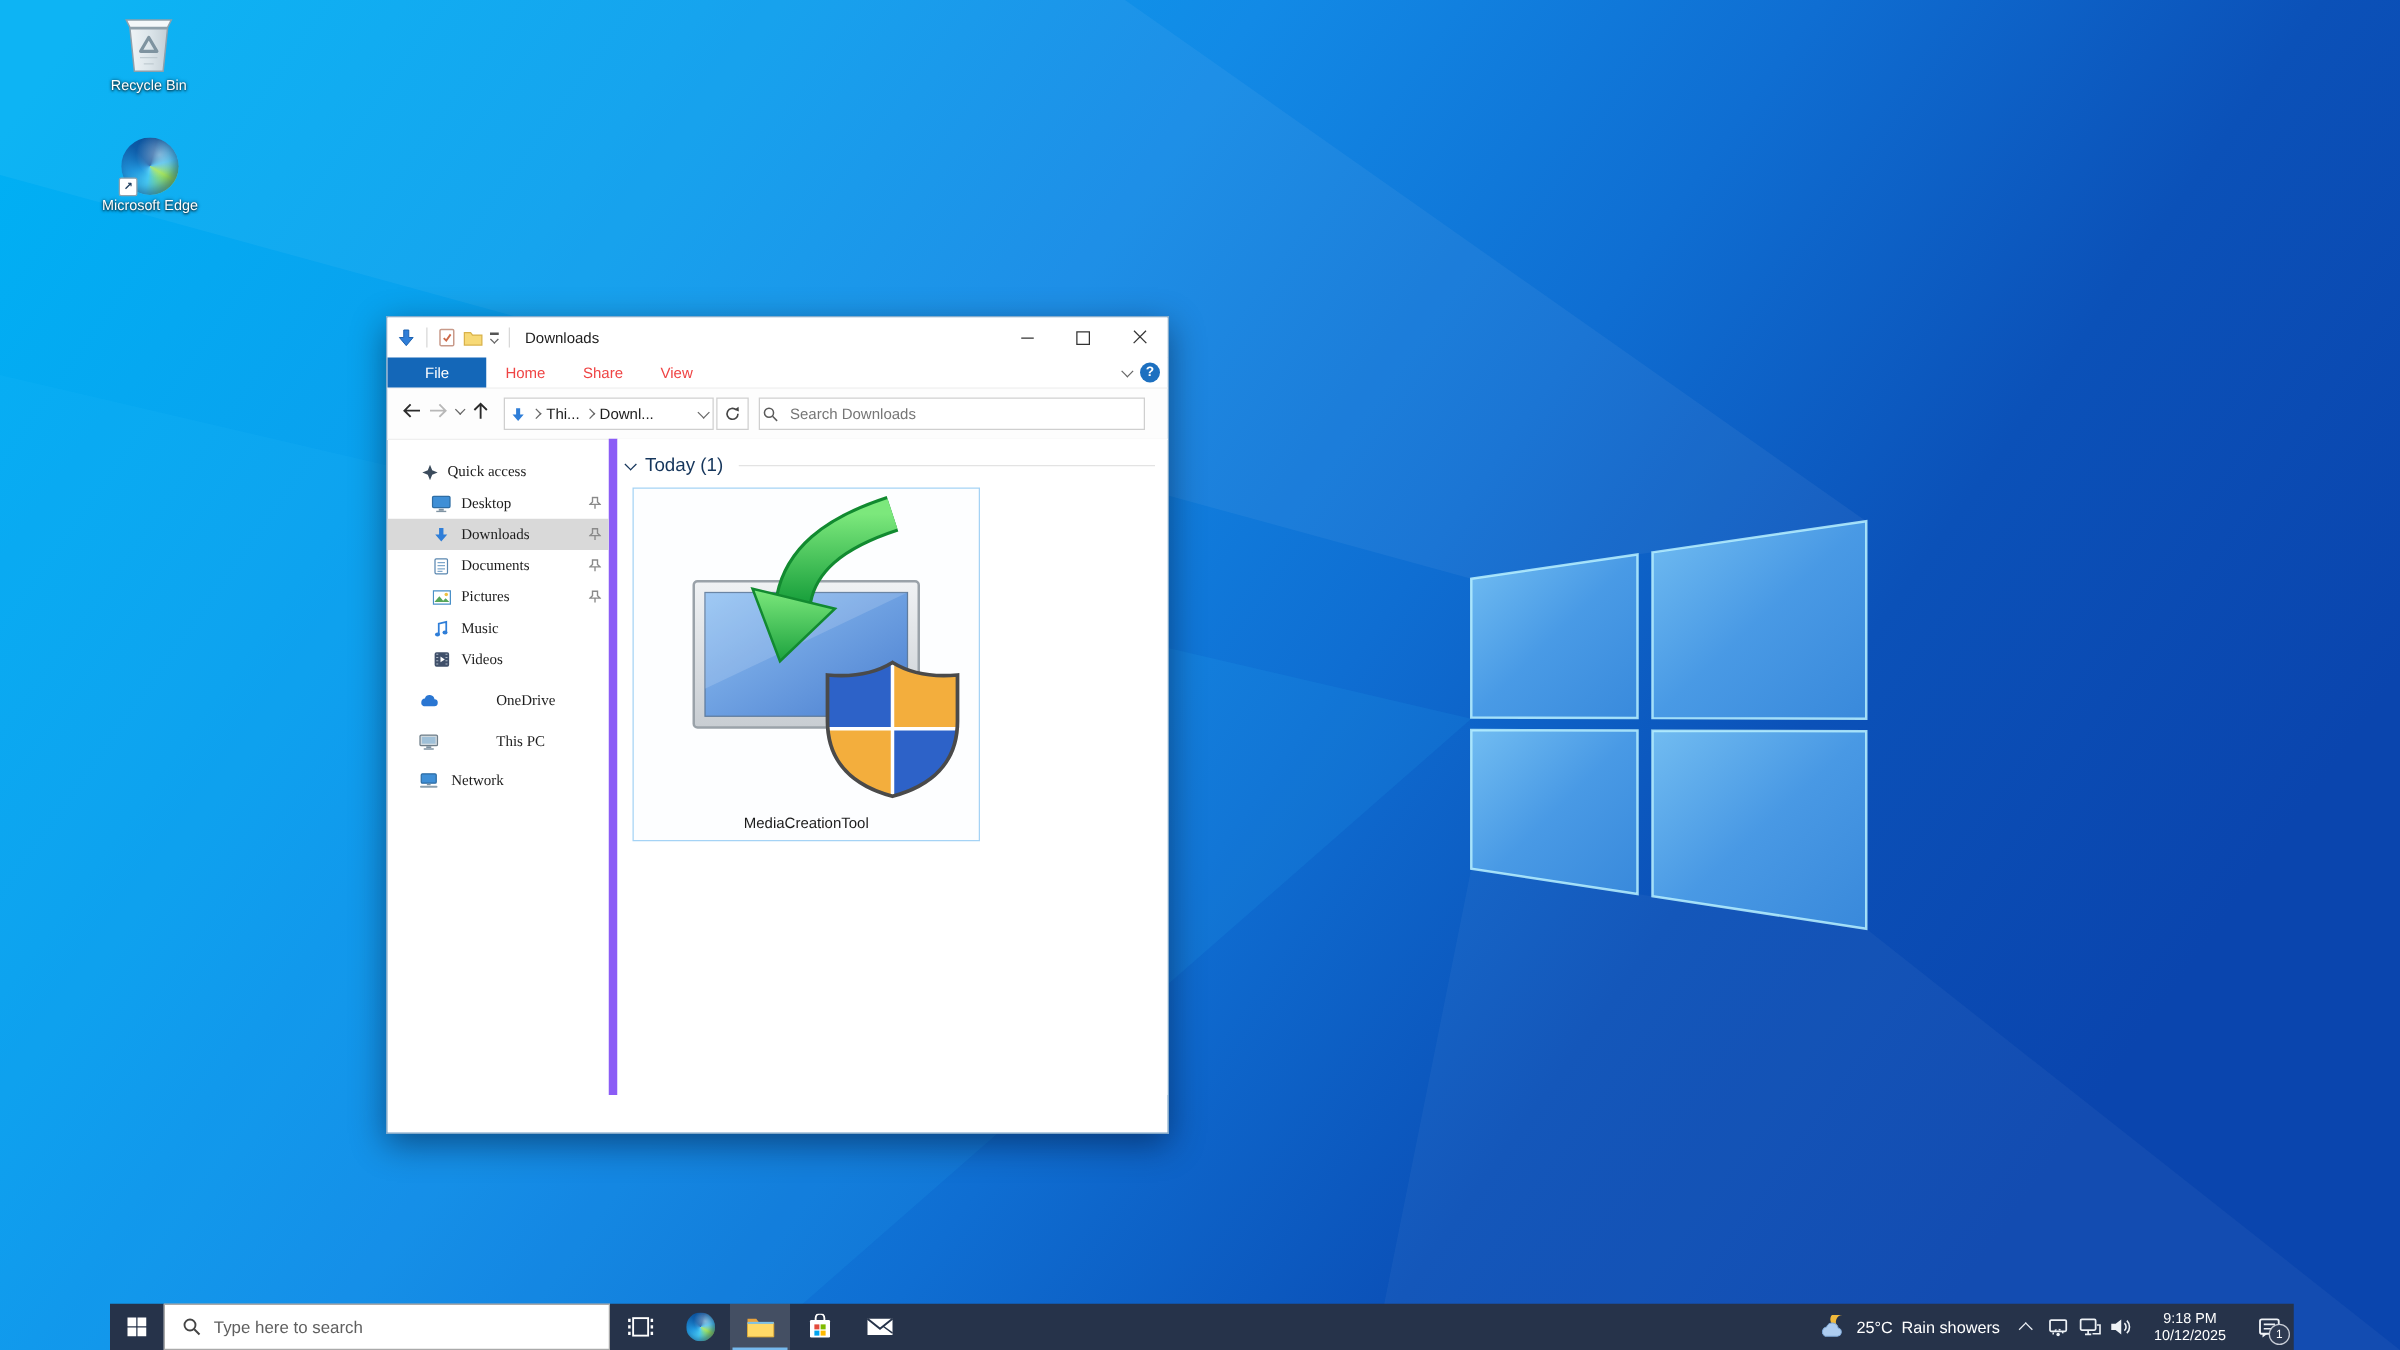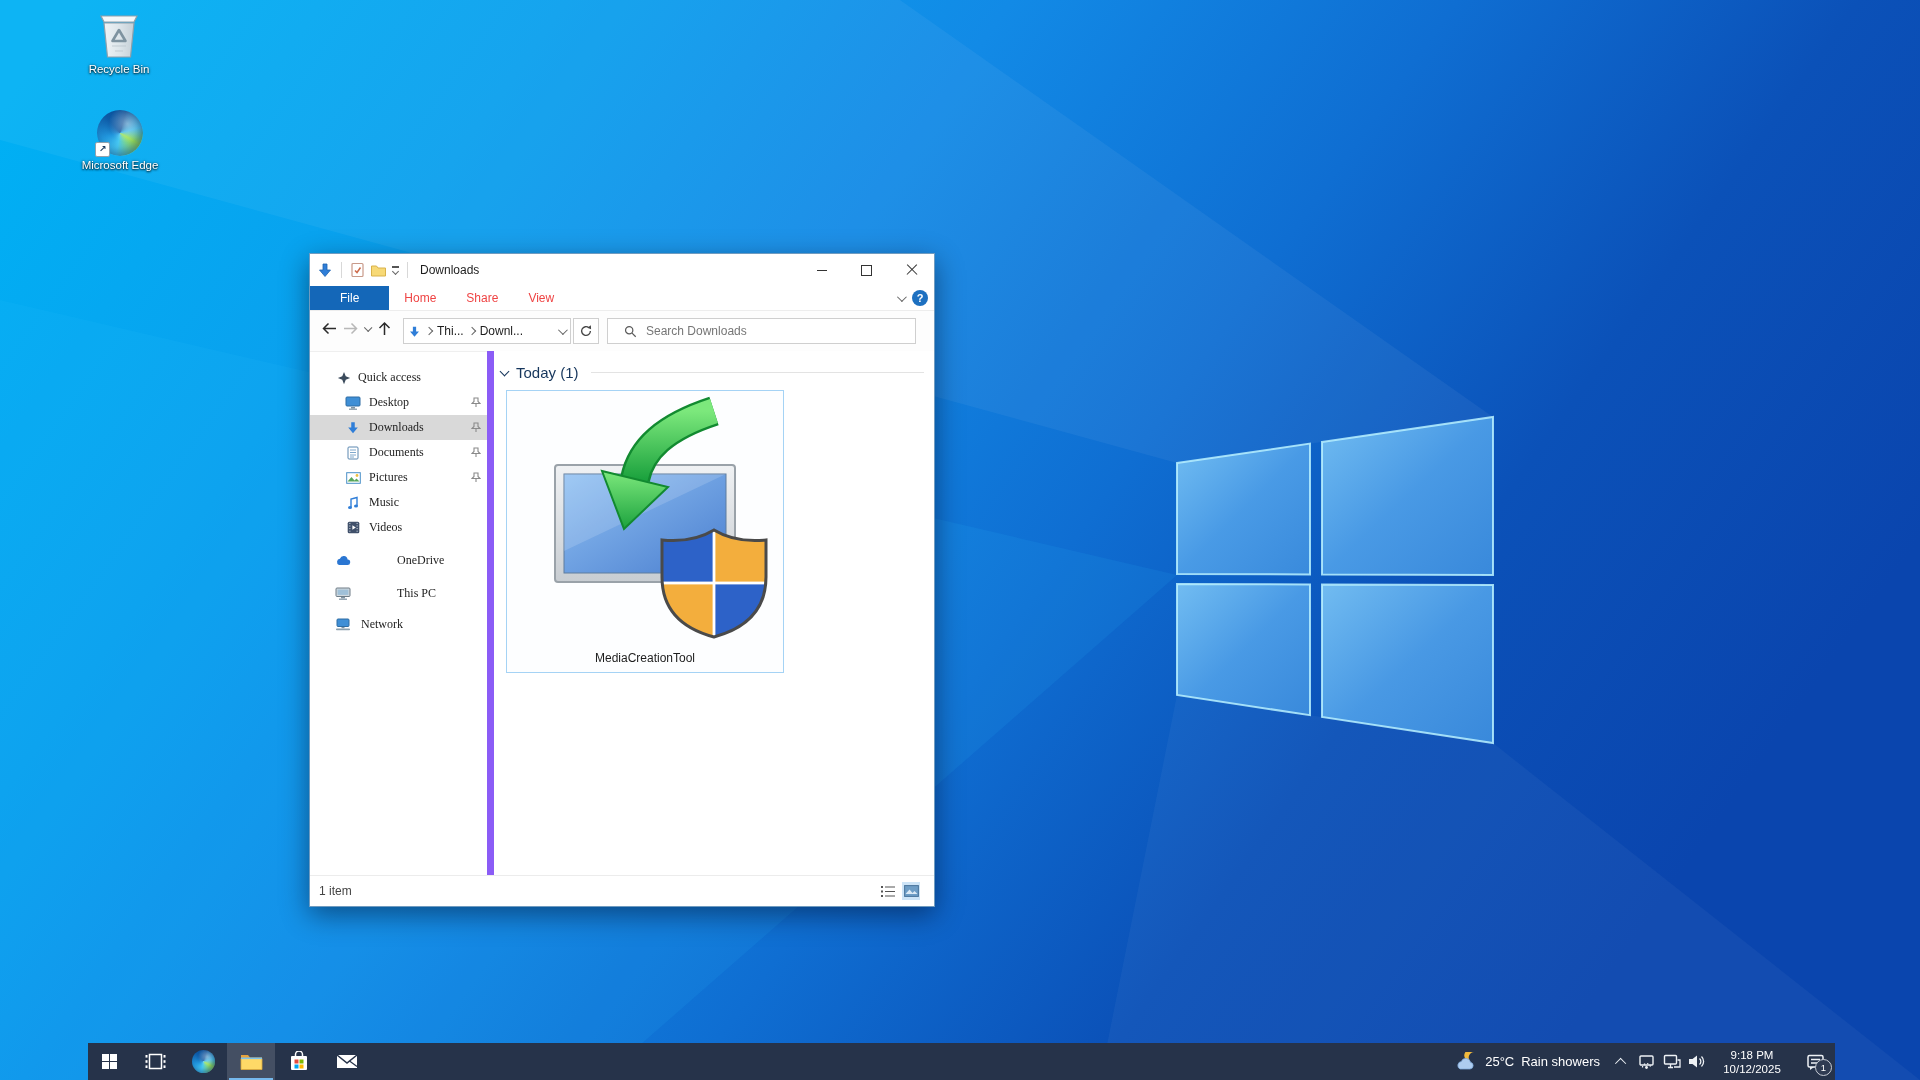--- a/index.html
+++ b/index.html
@@ -44,21 +44,21 @@
     display:flex;align-items:center;justify-content:center;}
 
   .toolbar{position:relative;height:40px;background:#fdfdfd;border-bottom:1px solid #efefef;}
   .nav-btn{position:absolute;top:10px;display:flex;align-items:center;justify-content:center;}
   .box{position:absolute;top:7px;height:26px;border:1px solid #cfcfcf;background:#fff;box-sizing:border-box;display:flex;align-items:center;}
   .addr-box{left:93px;width:168px;padding-left:4px;gap:5px;}
   .crumb{white-space:nowrap;}
   .crumb-sep{width:5px;height:5px;border-right:1.3px solid #666;border-top:1.3px solid #666;transform:rotate(45deg);flex:0 0 auto;}
   .addr-caret{margin-left:auto;margin-right:5px;}
   .refresh-box{left:263px;width:26px;justify-content:center;}
-  .search-box{left:297px;width:309px;padding-left:16px;gap:7px;}
+  .search-box{left:297px;width:309px;padding-left:2px;gap:7px;}
   .search-box input, .tb-search input{border:none;outline:none;background:transparent;font-family:inherit;}
   .search-box input{font-size:12px;color:#1d1d1d;width:230px;}
   .search-box input::placeholder{color:#767676;}
 
   .win-body{position:absolute;top:97px;left:0;right:0;bottom:30px;display:flex;}
   .sidebar{width:184px;padding-top:14px;border-right:7px solid #8b5cf6;box-sizing:border-box;overflow:hidden;font-family:Liberation Serif, serif;}
   .side-item{height:25px;display:flex;align-items:center;position:relative;}
   .side-item .ic{width:16px;height:16px;margin-right:8px;flex:0 0 auto;display:flex;align-items:center;justify-content:center;}
   .lvl-root{padding-left:26px;} .lvl-root .ic{margin-right:6px;}
   .lvl-child{padding-left:35px;}
@@ -423,55 +423,39 @@
                 <rect x="0" y="54.6" width="119" height="2.8" fill="#fff"></rect>
               </g>
               <path d="M59 3 C72 11 90 15 111 13 L111 50 C111 84 89 102 59 110 C29 102 7 84 7 50 L7 13 C28 15 46 11 59 3 Z" fill="none" stroke="#4a4a4a" stroke-width="3"></path>
             </g>
           </svg>
           <div class="tile-label">MediaCreationTool</div>
         </div>
       </div>
     </div>
 
-    <div class="statusbar">
-      <span>1 item</span>
-      <div class="status-views">
-        <div class="sv-btn">
-          <svg width="15" height="13" viewBox="0 0 15 13">
-              <g stroke="#555" stroke-width="1.2">
-                <path d="M4 2 h10 M4 6.5 h10 M4 11 h10"></path>
-              </g>
-              <g fill="#555">
-                <rect x="0" y="1" width="2" height="2"></rect>
-                <rect x="0" y="5.5" width="2" height="2"></rect>
-                <rect x="0" y="10" width="2" height="2"></rect>
-              </g>
-            </svg>
-        </div>
-        <div class="sv-btn active">
-          <svg width="15" height="12" viewBox="0 0 15 12">
-              <rect x="0.6" y="0.6" width="13.8" height="10.8" fill="#6d9dc6" stroke="#49749c"></rect>
-              <path d="M1.5 9 L5.5 4.5 L8.5 8 L10.5 6 L13.5 9 Z" fill="#dbe9f5"></path>
-            </svg>
-        </div>
-      </div>
-    </div>
   </div>
 
   <div class="taskbar">
     <div class="tb-start">
       <span class="start-grid">
           <span></span>
           <span></span>
           <span></span>
           <span></span>
         </span>
     </div>
 
+    <div class="tb-search">
+      <svg width="15" height="15" viewBox="0 0 15 15">
+        <circle cx="6" cy="6" r="4.4" fill="none" stroke="#444" stroke-width="1.5"></circle>
+        <path d="M9.4 9.4 L13.6 13.6" stroke="#444" stroke-width="1.5"></path>
+      </svg>
+      <input placeholder="Type here to search" style="">
+    </div>
 
     <div class="tb-btn">
       <svg width="21" height="19" viewBox="0 0 21 19">
         <rect x="4.5" y="2.5" width="12" height="14" fill="none" stroke="#fff" stroke-width="1.5"></rect>
         <g fill="#fff">
             <rect x="0.5" y="3" width="2" height="2.6"></rect>
             <rect x="0.5" y="8.2" width="2" height="2.6"></rect>
             <rect x="0.5" y="13.4" width="2" height="2.6"></rect>
         <rect x="18.5" y="3" width="2" height="2.6"></rect>
             <rect x="18.5" y="8.2" width="2" height="2.6"></rect>

